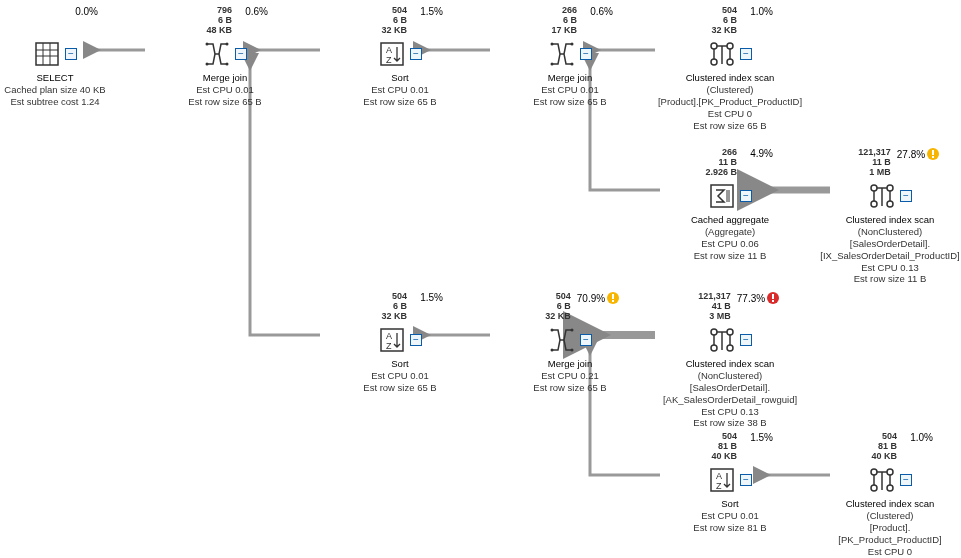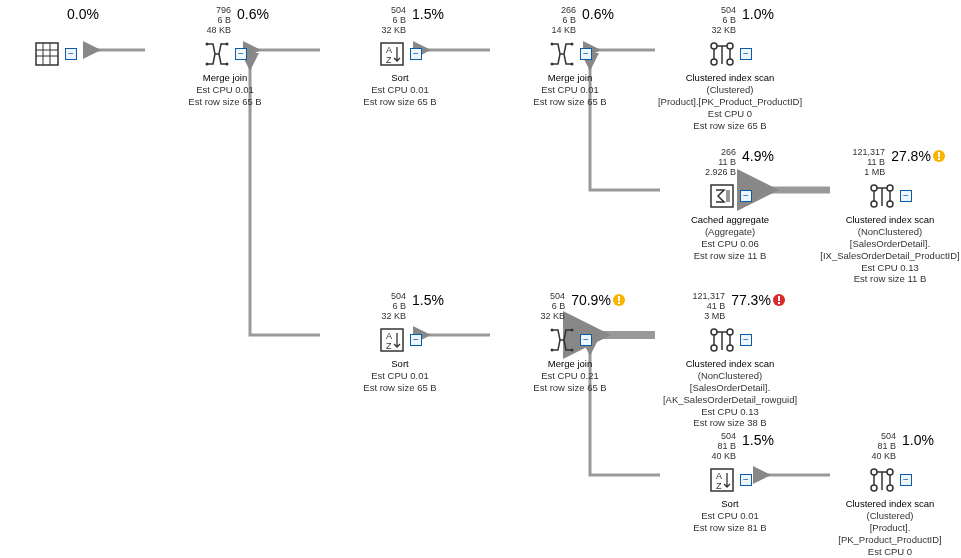--- a/index.html
+++ b/index.html
@@ -30,23 +30,23 @@
     gap: 6px;
     margin-bottom: 4px;
   }
   .stats {
     font-size: 9px;
     line-height: 1.1;
     text-align: right;
     color: #333;
     min-height: 30px;
   }
-  .stats-left { text-align: right; width: 50px; }
+  .stats-left { text-align: right; width: 50px; font-weight: bold; }
   .cost {
-    font-size: 14px;
+    font-size: 10px;
     color: #000;
     text-align: right;
     min-width: 30px;
   }
   .cost .warn { display:inline-block; vertical-align:middle; margin-left:2px;}
   .icon-box {
     display: flex;
     align-items: center;
     gap: 4px;
     margin-bottom: 4px;
@@ -176,20 +176,25 @@
     <div class="cost">0.0%</div>
   </div>
   <div class="icon-box">
     <span class="op-icon">
         <svg class="icon-svg" width="28" height="28">
           <use href="#i-select"></use>
         </svg>
       </span>
     <span class="toggle">−</span>
   </div>
+  <div class="details">
+    <div class="title">SELECT</div>
+    <div class="sub">Cached plan size  40 KB</div>
+    <div class="sub">Est subtree cost  1.24</div>
+  </div>
 </div>
 
 <div class="node" style="left:145px; top:6px">
   <div class="node-head">
     <div class="stats stats-left">
       <div>796</div>
       <div>6 B</div>
       <div>48 KB</div>
     </div>
     <div class="cost">0.6%</div>
@@ -231,21 +236,21 @@
     <div class="sub">Est CPU  0.01</div>
     <div class="sub">Est row size  65 B</div>
   </div>
 </div>
 
 <div class="node" style="left:490px; top:6px">
   <div class="node-head">
     <div class="stats stats-left">
       <div>266</div>
       <div>6 B</div>
-      <div>14 KB</div>
+      <div>17 KB</div>
     </div>
     <div class="cost">0.6%</div>
   </div>
   <div class="icon-box">
     <span class="op-icon">
         <svg class="icon-svg" width="28" height="28">
           <use href="#i-merge"></use>
         </svg>
       </span>
     <span class="toggle">−</span>

